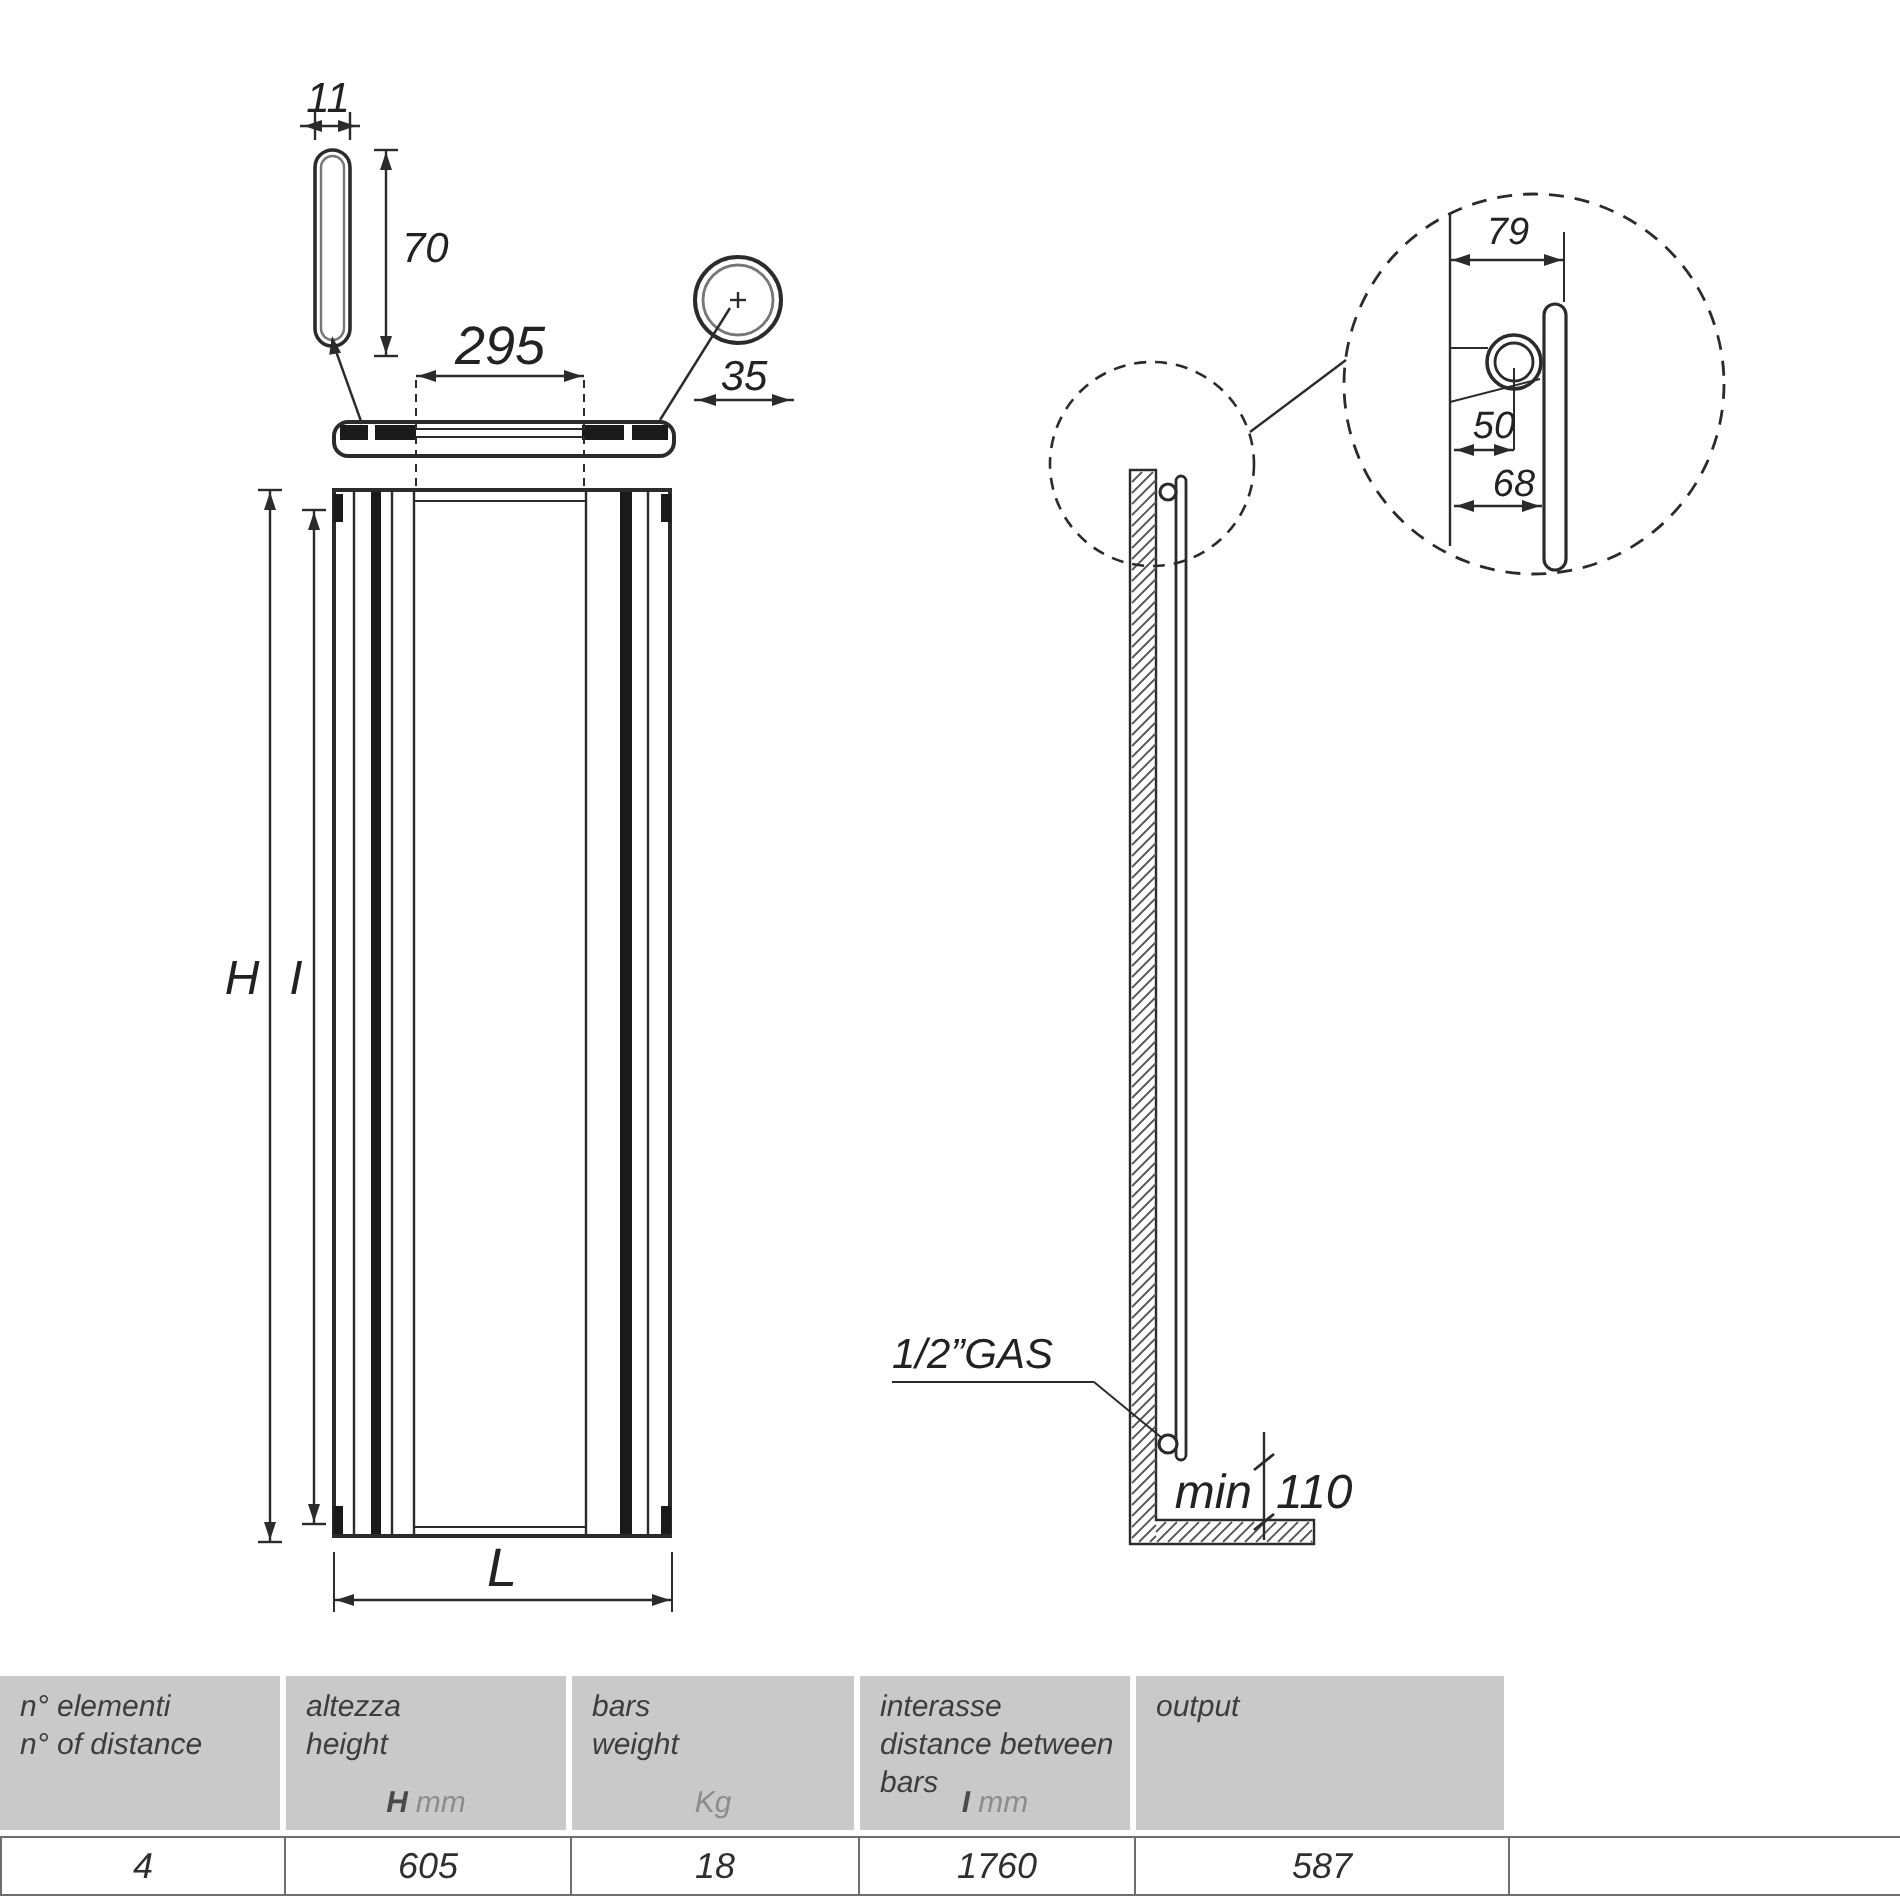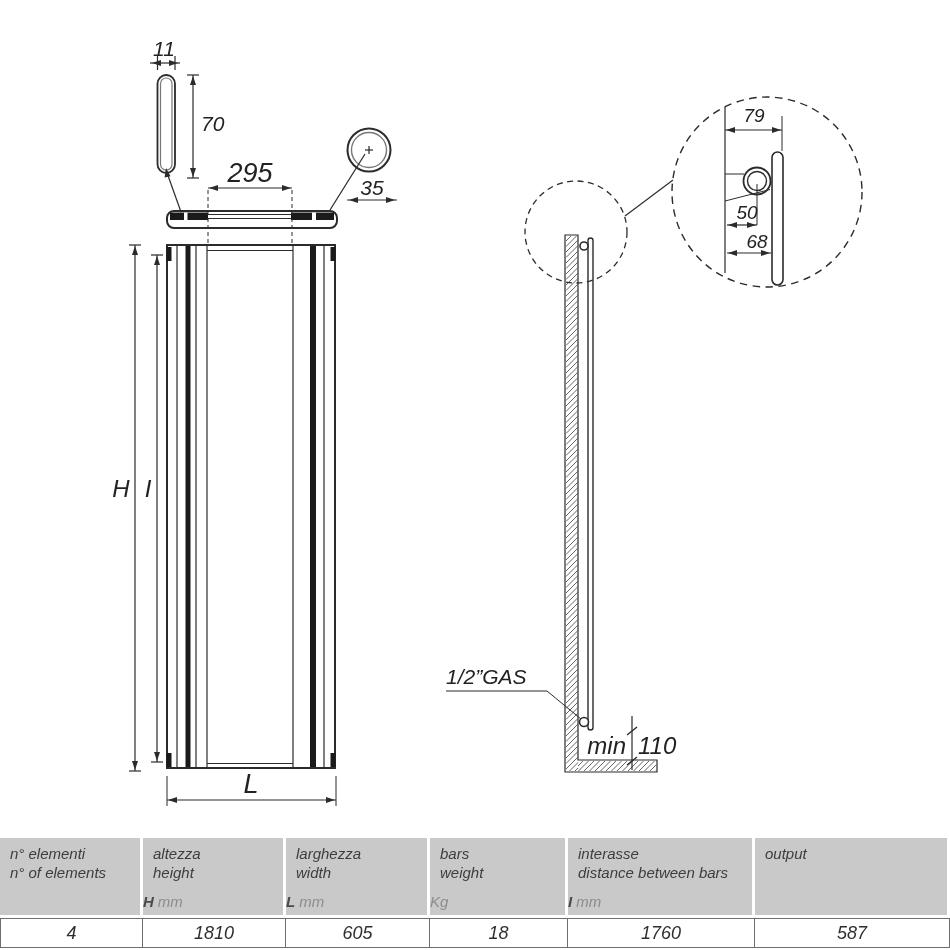--- a/index.html
+++ b/index.html
@@ -11,21 +11,21 @@
   .dimtxt-lg{font-size:27px;}
   .dimtxt-md{font-size:24px;}
   .dimtxt-sm{font-size:19px;}
 
   
   .spec-table{position:absolute;left:0;top:838px;width:950px;}
   .header-row,.value-row{display:grid;grid-template-columns:143px 143px 144px 138px 187px 195px;}
   .header-row{height:77px;border-radius:15px;}
   .hcell{box-sizing:border-box;background:#c9c9c9;border-right:3px solid #fff;
          position:relative;padding:6px 8px 0 10px;color:#3d3d3d;font-size:15px;line-height:19px;}
-  .hcell .unit{position:absolute;left:0;right:0;bottom:4px;
+  .hcell .unit{position:absolute;left:0;right:0;bottom:4px;text-align:center;
                color:#8c8c8c;font-size:15px;}
   .hcell .usym{color:#4a4a4a;font-weight:bold;}
   .hcell .usym:not(:empty){margin-right:4px;}
   .value-row{margin-top:3px;height:28px;border-top:1.5px solid #6e6e6e;border-bottom:1.5px solid #6e6e6e;}
   .vcell{box-sizing:border-box;border-right:1.5px solid #6e6e6e;display:flex;
          align-items:center;justify-content:center;font-size:18px;color:#2f2f2f;background:#fff;}
   .vcell:first-child{border-left:1.5px solid #6e6e6e;}
 </style>
 </head>
 <body>
@@ -301,51 +301,45 @@
   <text class="dimtxt-md" x="638" y="754" text-anchor="start">110</text>
   <text class="dimtxt-sm" x="754" y="122" text-anchor="middle">79</text>
   <text class="dimtxt-sm" x="747" y="219" text-anchor="middle">50</text>
   <text class="dimtxt-sm" x="757" y="248" text-anchor="middle">68</text>
 </svg>
 
 <div class="spec-table">
   <div class="header-row">
     <div class="hcell">
       <div>n° elementi</div>
-      <div>n° of elements</div>
+      <div>n° of distance</div>
       <div class="unit"><span class="usym"></span><span class="urest"></span></div>
     </div>
     <div class="hcell">
       <div>altezza</div>
       <div>height</div>
       <div class="unit"><span class="usym">H</span><span class="urest">mm</span></div>
     </div>
     <div class="hcell">
-      <div>larghezza</div>
-      <div>width</div>
-      <div class="unit"><span class="usym">L</span><span class="urest">mm</span></div>
-    </div>
-    <div class="hcell">
       <div>bars</div>
       <div>weight</div>
       <div class="unit"><span class="usym"></span><span class="urest">Kg</span></div>
     </div>
     <div class="hcell">
       <div>interasse</div>
       <div>distance between bars</div>
       <div class="unit"><span class="usym">I</span><span class="urest">mm</span></div>
     </div>
     <div class="hcell">
       <div>output</div>
       <div></div>
     </div>
   </div>
   <div class="value-row">
     <div class="vcell">4</div>
-    <div class="vcell">1810</div>
     <div class="vcell">605</div>
     <div class="vcell">18</div>
     <div class="vcell">1760</div>
     <div class="vcell">587</div>
   </div>
 </div>
 
 </div>
 
 </body></html>

